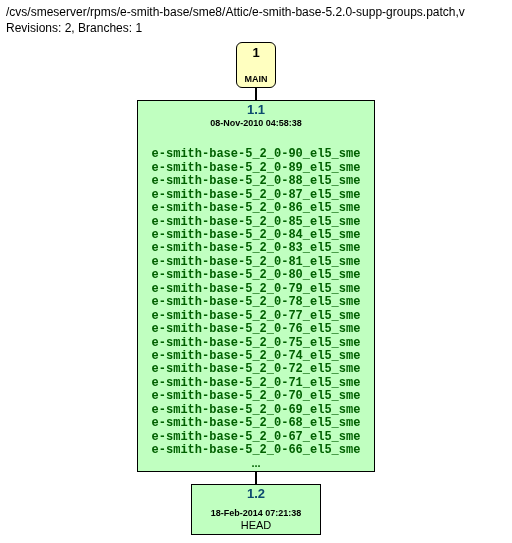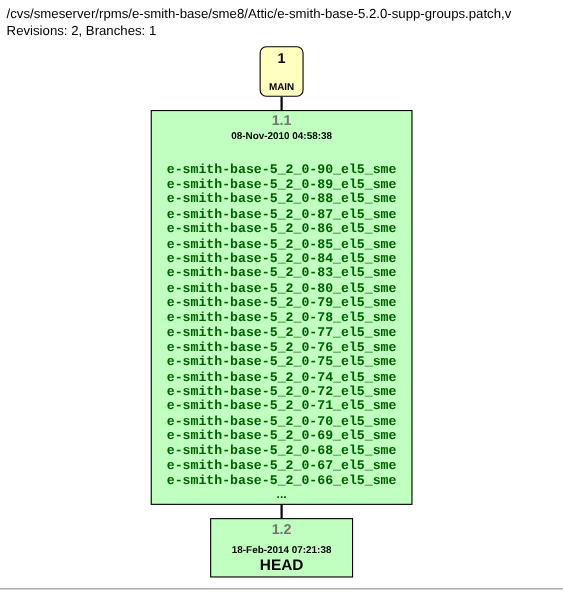--- a/index.html
+++ b/index.html
@@ -46,21 +46,21 @@
   .rev-box {
     margin: 0 auto;
     border: 1px solid #000;
     background: #c0ffc0;
     text-align: center;
     padding: 2px 4px 2px 4px;
   }
   .rev-title {
     font-size: 13px;
     font-weight: bold;
-    color: #737373;
+    color: #0c4a6e;
     line-height: 1.15;
   }
   .rev-date {
     font-size: 9px;
     font-weight: bold;
     color: #000;
     margin: 1px 0 1px 0;
     line-height: 1.1;
   }
   .tag-list {
@@ -78,22 +78,22 @@
     font-size: 11px;
     line-height: 1;
     margin-top: 1px;
   }
   .rev-box.small {
     width: 120px;
     padding: 2px 4px 3px 4px;
   }
   .rev-box.small .rev-date { margin: 7px 0 0 0; }
   .head-label {
-    font-weight: bold;
-    font-size: 14px;
+    font-weight: normal;
+    font-size: 11px;
     color: #000;
     line-height: 1.1;
   }
   .rule {
     border: 0;
     border-top: 1px solid #606060;
     margin: 4px 0 0 0;
   }
 </style>
 </head>
@@ -118,20 +118,21 @@
     <div class="rev-date">08-Nov-2010 04:58:38</div>
     <div class="tag-list" id="tags-rev1">
         <span class="tag-item">e-smith-base-5_2_0-90_el5_sme</span>
         <span class="tag-item">e-smith-base-5_2_0-89_el5_sme</span>
         <span class="tag-item">e-smith-base-5_2_0-88_el5_sme</span>
         <span class="tag-item">e-smith-base-5_2_0-87_el5_sme</span>
         <span class="tag-item">e-smith-base-5_2_0-86_el5_sme</span>
         <span class="tag-item">e-smith-base-5_2_0-85_el5_sme</span>
         <span class="tag-item">e-smith-base-5_2_0-84_el5_sme</span>
         <span class="tag-item">e-smith-base-5_2_0-83_el5_sme</span>
+        <span class="tag-item">e-smith-base-5_2_0-81_el5_sme</span>
         <span class="tag-item">e-smith-base-5_2_0-80_el5_sme</span>
         <span class="tag-item">e-smith-base-5_2_0-79_el5_sme</span>
         <span class="tag-item">e-smith-base-5_2_0-78_el5_sme</span>
         <span class="tag-item">e-smith-base-5_2_0-77_el5_sme</span>
         <span class="tag-item">e-smith-base-5_2_0-76_el5_sme</span>
         <span class="tag-item">e-smith-base-5_2_0-75_el5_sme</span>
         <span class="tag-item">e-smith-base-5_2_0-74_el5_sme</span>
         <span class="tag-item">e-smith-base-5_2_0-72_el5_sme</span>
         <span class="tag-item">e-smith-base-5_2_0-71_el5_sme</span>
         <span class="tag-item">e-smith-base-5_2_0-70_el5_sme</span>

